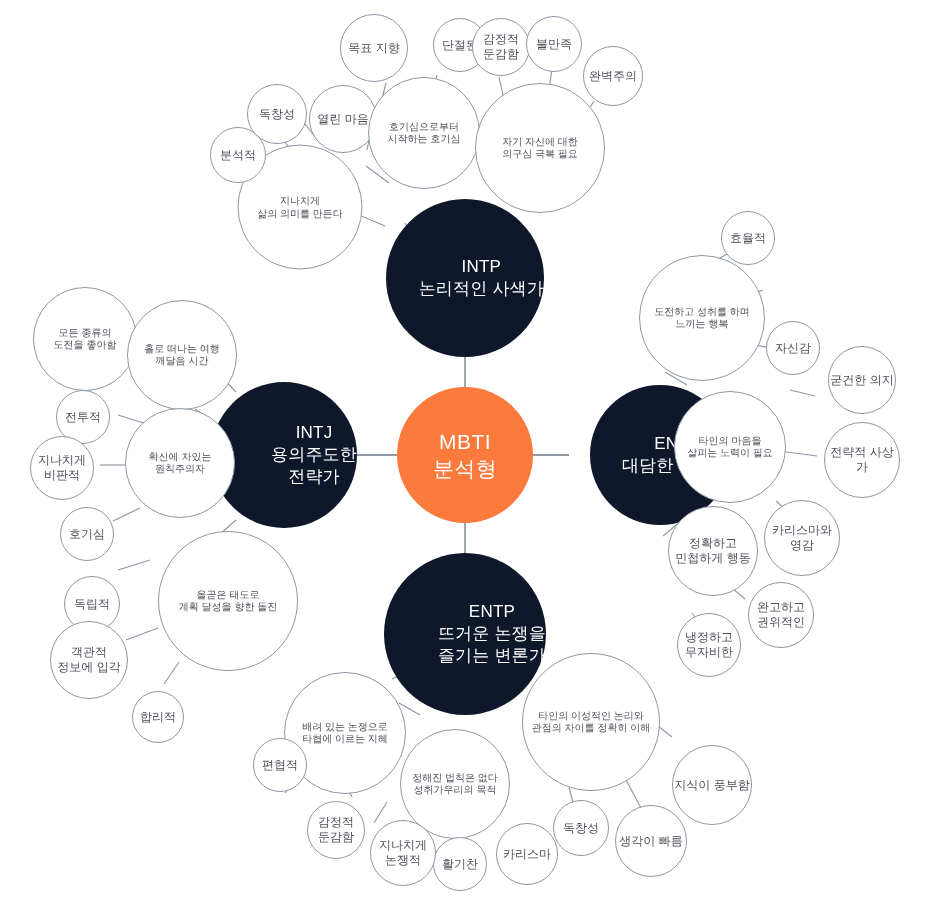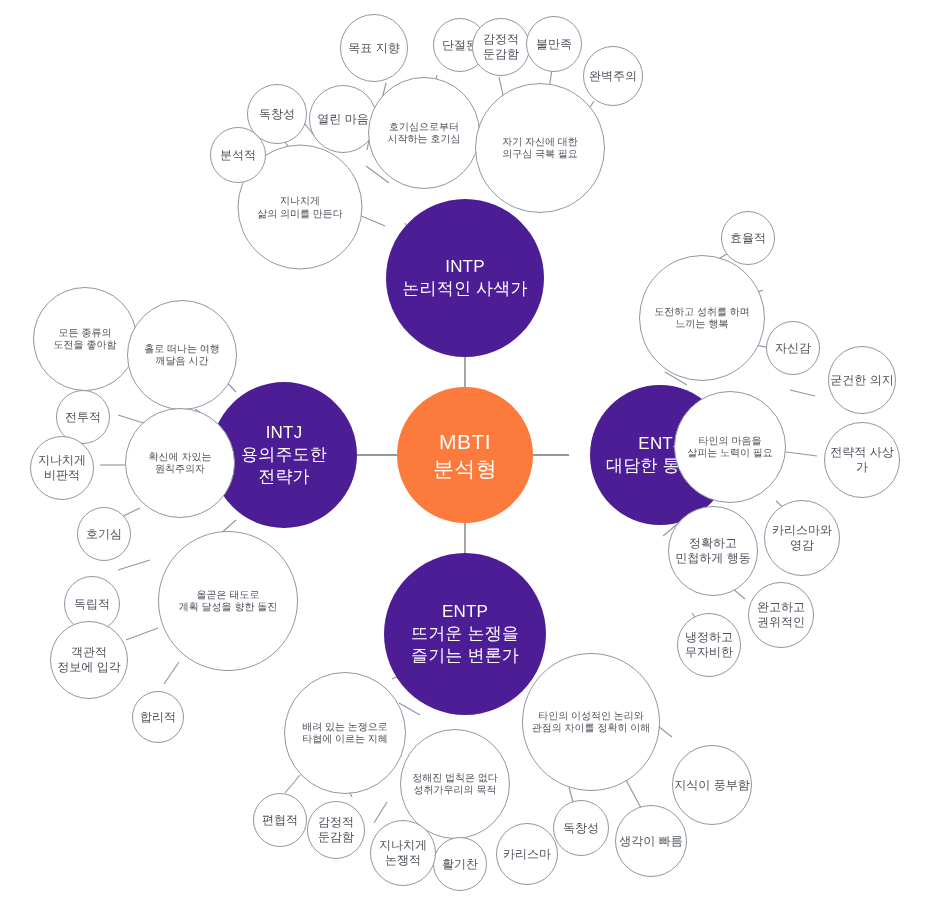--- a/index.html
+++ b/index.html
@@ -24,21 +24,21 @@
     white-space:pre-line;
     line-height:1.30;
     display:block;
   }
 
   
   .hub{ background:#FB7A3C; color:#ffffff; }
   .hub .lbl{ font-size:21px; letter-spacing:.4px; }
 
   
-  .type{ background:#4c1d95; color:#ffffff; }
+  .type{ background:#0f172a; color:#ffffff;justify-content:flex-end; }
   .type .lbl{ font-size:17px; letter-spacing:.2px; }
 
   
   .leaf{
     background:#ffffff;
     border:1.3px solid #8e98a3;
     color:#4a4f57;
   }
   .leaf .lbl{ font-size:10px; line-height:1.25; }
   .leaf.sm .lbl{ font-size:12px; }
@@ -193,21 +193,21 @@
     <span class="lbl">전투적</span>
   </div>
   <div class="node leaf" style="left:180px;top:463px;width:110px;height:110px;">
     <span class="lbl">확신에 차있는
 원칙주의자</span>
   </div>
   <div class="node leaf sm" style="left:62px;top:468px;width:64px;height:64px;">
     <span class="lbl">지나치게
 비판적</span>
   </div>
-  <div class="node leaf sm" style="left:104px;top:534px;width:54px;height:54px;">
+  <div class="node leaf sm" style="left:87px;top:534px;width:54px;height:54px;">
     <span class="lbl">호기심</span>
   </div>
   <div class="node leaf sm" style="left:92px;top:604px;width:56px;height:56px;">
     <span class="lbl">독립적</span>
   </div>
   <div class="node leaf" style="left:228px;top:601px;width:140px;height:140px;">
     <span class="lbl">올곧은 태도로
 계획 달성을 향한 돌진</span>
   </div>
   <div class="node leaf sm" style="left:89px;top:660px;width:78px;height:78px;">
@@ -283,17 +283,17 @@
 논쟁적</span>
   </div>
   <div class="node leaf" style="left:345px;top:733px;width:122px;height:122px;">
     <span class="lbl">배려 있는 논쟁으로
 타협에 이르는 지혜</span>
   </div>
   <div class="node leaf sm" style="left:336px;top:830px;width:58px;height:58px;">
     <span class="lbl">감정적
 둔감함</span>
   </div>
-  <div class="node leaf sm" style="left:280px;top:820px;width:54px;height:54px;">
+  <div class="node leaf sm" style="left:280px;top:765px;width:54px;height:54px;">
     <span class="lbl">편협적</span>
   </div>
 
 </div>
 
 </body></html>

